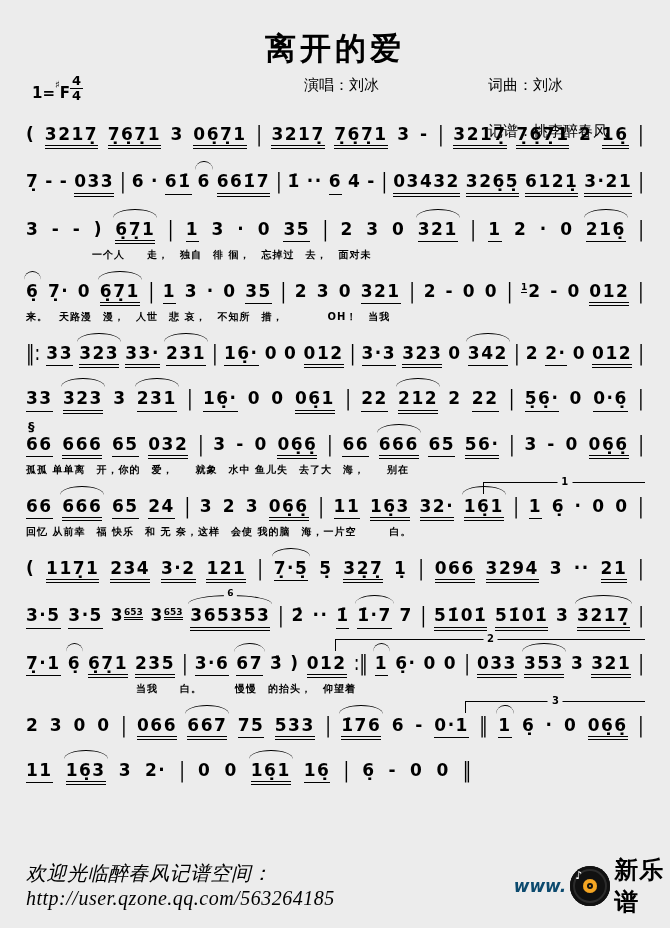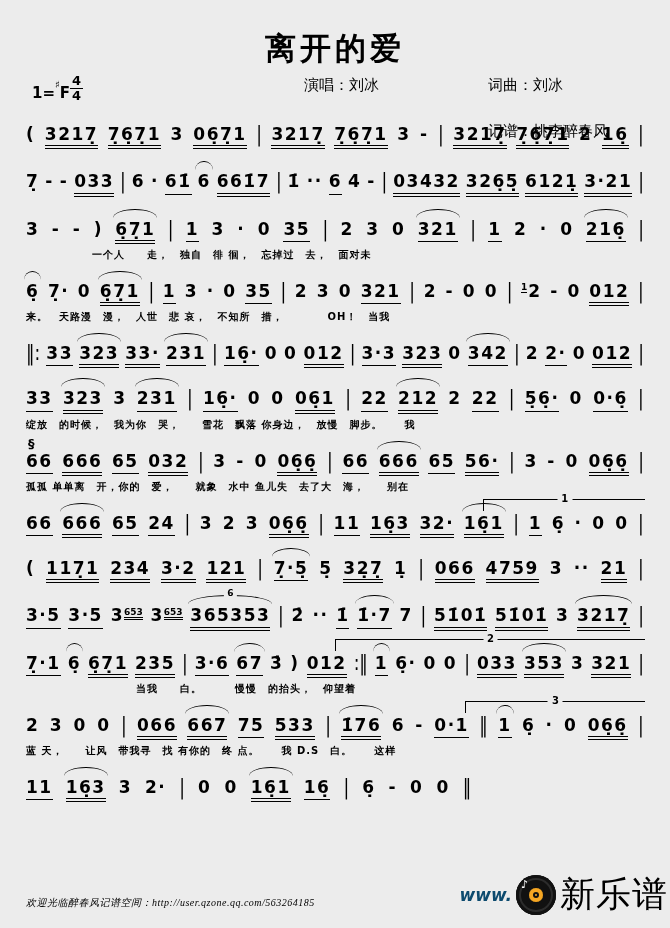--- a/index.html
+++ b/index.html
@@ -61,35 +61,35 @@
     position:absolute;top:-7px;left:50%;transform:translateX(-50%);
     font-size:10px;font-weight:700;background:#ececec;padding:0 4px;
   }
   
   .footer{
     position:absolute;left:26px;right:0;bottom:10px;
     display:flex;align-items:flex-end;justify-content:space-between;
   }
   .welcome{
     font-family:"Liberation Serif","DejaVu Serif",serif;
-    font-size:10px;font-style:italic;letter-spacing:0.5px;padding-bottom:8px;
+    font-size:20px;font-style:italic;letter-spacing:0.5px;padding-bottom:8px;
   }
   .logo{display:flex;align-items:center;gap:4px;padding-right:2px;}
   .logo-www{font-size:17px;font-weight:700;font-style:italic;color:#0c4a6e;}
   .vinyl{
     width:40px;height:40px;border-radius:50%;background:#111;
     position:relative;flex:0 0 auto;box-shadow:inset 0 0 0 3px #111, inset 0 0 0 5px #2c2c2c;
   }
   .vinyl-center{
     position:absolute;left:50%;top:50%;width:14px;height:14px;border-radius:50%;
     background:#f5a623;transform:translate(-50%,-50%);
     box-shadow:inset 0 0 0 4px #f5a623, inset 0 0 0 6px #111;
   }
   .vinyl-note{position:absolute;left:5px;top:3px;color:#fff;font-size:11px;}
-  .logo-text{font-size:35px;font-weight:400;letter-spacing:1px;}
+  .logo-text{font-size:24px;font-weight:700;letter-spacing:1px;}
 </style>
 </head>
 <body>
 
 <div class="page">
   <div class="hdr">
     <div class="title">离开的爱</div>
     <div class="keysig">
       <span><span>1=</span><span class="sharp">♯</span><span>F</span></span>
       <span class="timesig">
@@ -248,21 +248,20 @@
           <span class="tok u1"><span>22</span></span>
           <span class="tok u2"><span class="arc"></span><span>212</span></span>
           <span class="tok"><span>2</span></span>
           <span class="tok u1"><span>22</span></span>
           <span class="tok bar"><span>|</span></span>
           <span class="tok u1"><span>5̣6̣·</span></span>
           <span class="tok"><span>0</span></span>
           <span class="tok u1"><span>0·6̣</span></span>
           <span class="tok bar"><span>|</span></span>
         </div>
-        <div class="lyrics">绽放　的时候，　我为你　哭，　　雪花　飘落 你身边，　放慢　脚步。　　我</div>
       </div>
       <div class="sys has-ly">
         <span class="segno">§</span>
         <div class="notes">
           <span class="tok u1"><span>66</span></span>
           <span class="tok u2"><span>666</span></span>
           <span class="tok u1"><span>65</span></span>
           <span class="tok u2"><span>032</span></span>
           <span class="tok bar"><span>|</span></span>
           <span class="tok"><span>3</span></span>
@@ -303,36 +302,37 @@
           <span class="tok u2"><span>32·</span></span>
           <span class="tok u2"><span class="arc"></span><span>16̣1</span></span>
           <span class="tok bar"><span>|</span></span>
           <span class="tok u1"><span>1</span></span>
           <span class="tok"><span>6̣</span></span>
           <span class="tok"><span>·</span></span>
           <span class="tok"><span>0</span></span>
           <span class="tok"><span>0</span></span>
           <span class="tok bar"><span>|</span></span>
         </div>
+        <div class="lyrics">回忆 从前幸　福 快乐　和 无 奈，这样　会使 我的脑　海，一片空　　　白。</div>
       </div>
       <div class="sys">
         <div class="notes">
           <span class="tok"><span>(</span></span>
           <span class="tok u2"><span>117̣1</span></span>
           <span class="tok u2"><span>234</span></span>
           <span class="tok u2"><span>3·2</span></span>
           <span class="tok u2"><span>121</span></span>
           <span class="tok bar"><span>|</span></span>
           <span class="tok u1"><span class="arc"></span><span>7̣·5̣</span></span>
           <span class="tok"><span>5̣</span></span>
           <span class="tok u2"><span>32̣7̣</span></span>
           <span class="tok"><span>1̣</span></span>
           <span class="tok bar"><span>|</span></span>
           <span class="tok u2"><span>066</span></span>
-          <span class="tok u2"><span>4759</span></span>
+          <span class="tok u2"><span>3294</span></span>
           <span class="tok"><span>3</span></span>
           <span class="tok"><span>··</span></span>
           <span class="tok u2"><span>21</span></span>
           <span class="tok bar"><span>|</span></span>
         </div>
       </div>
       <div class="sys">
         <div class="notes">
           <span class="tok u1"><span>3·5</span></span>
           <span class="tok u1"><span>3·5</span></span>
@@ -404,21 +404,20 @@
           <span class="tok"><span>-</span></span>
           <span class="tok u1"><span>0·1</span></span>
           <span class="tok bar"><span>‖</span></span>
           <span class="tok u1"><span class="arc"></span><span>1</span></span>
           <span class="tok"><span>6̣</span></span>
           <span class="tok"><span>·</span></span>
           <span class="tok"><span>0</span></span>
           <span class="tok u2"><span>06̣6̣</span></span>
           <span class="tok bar"><span>|</span></span>
         </div>
-        <div class="lyrics">蓝 天，　　让风　带我寻　找 有你的　终 点。　　我 D.S　白。　　这样</div>
       </div>
       <div class="sys has-ly short">
         <div class="notes">
           <span class="tok u1"><span>11</span></span>
           <span class="tok u2"><span class="arc"></span><span>16̣3</span></span>
           <span class="tok"><span>3</span></span>
           <span class="tok"><span>2·</span></span>
           <span class="tok bar"><span>|</span></span>
           <span class="tok"><span>0</span></span>
           <span class="tok"><span>0</span></span>

